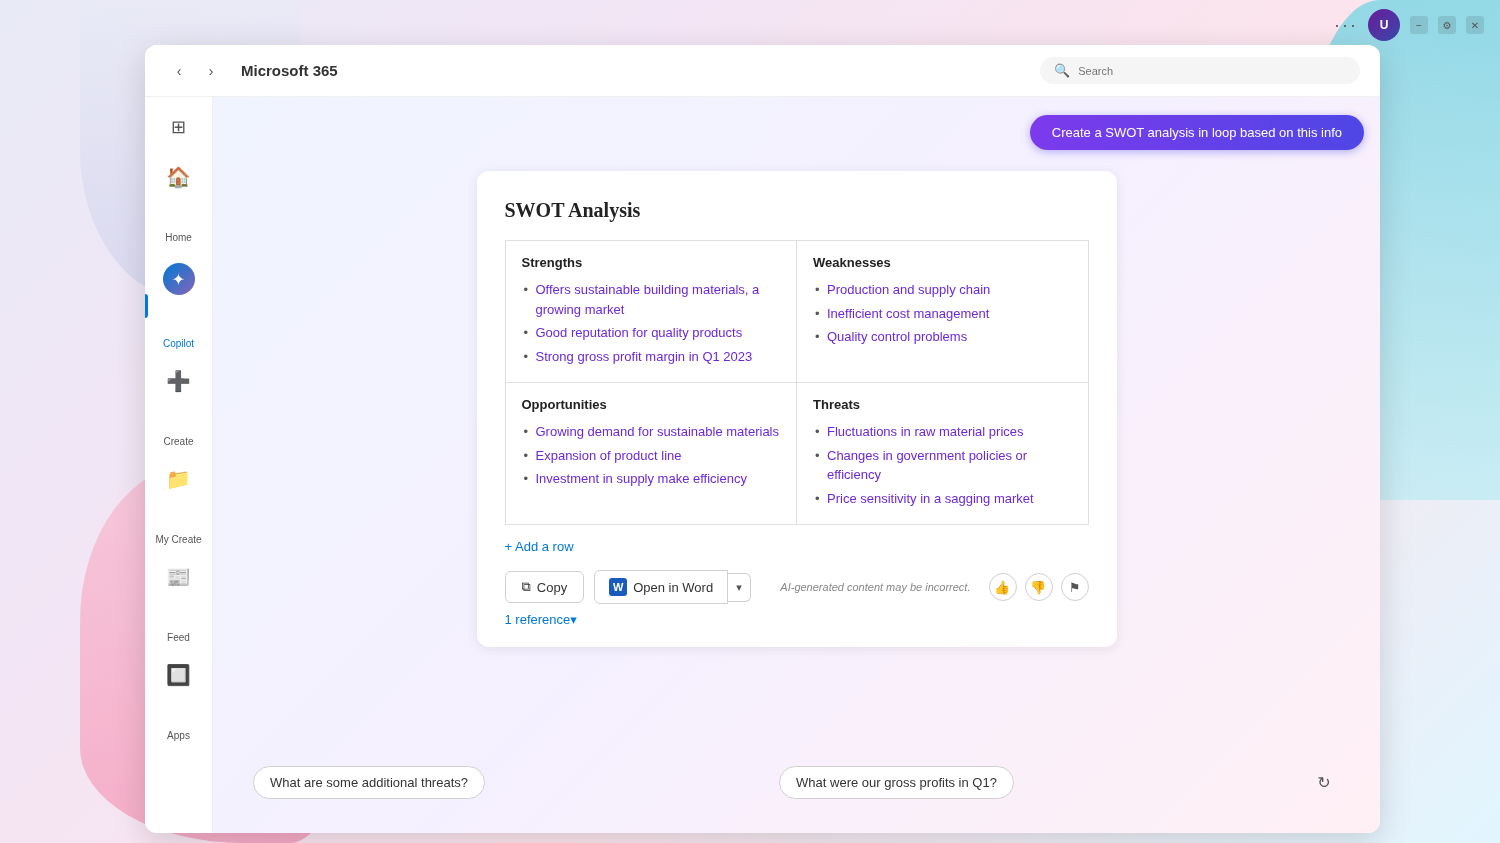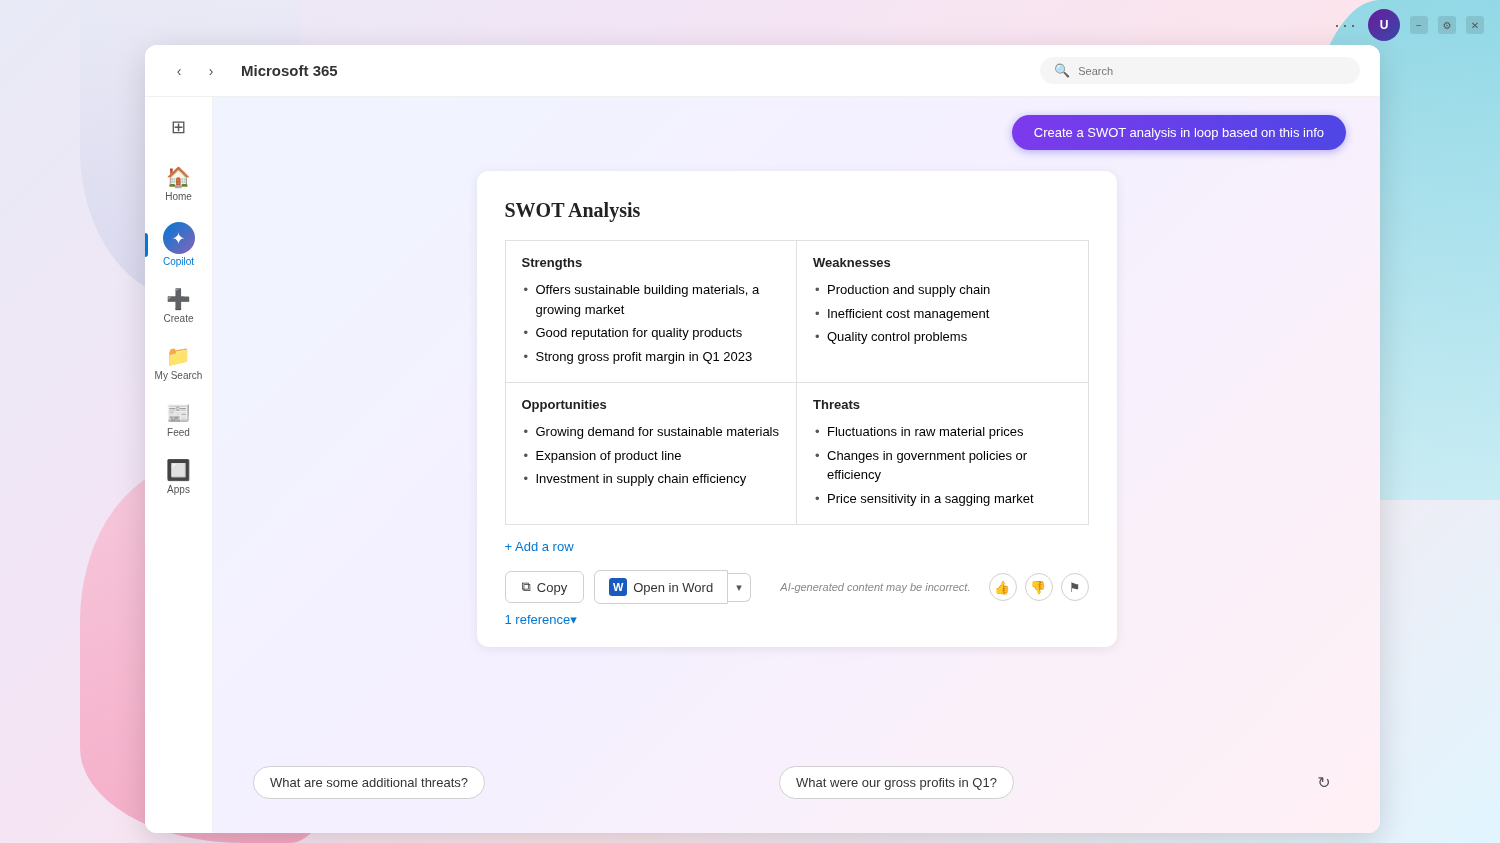--- a/index.html
+++ b/index.html
@@ -187,20 +187,21 @@
       background: #0078d4;
       border-radius: 0 3px 3px 0;
     }
     .sidebar-item-icon {
       font-size: 20px;
       margin-bottom: 2px;
     }
     .sidebar-item-label {
       font-size: 10px;
       color: #555;
+      margin-top: 41px;
     }
     .sidebar-item.active .sidebar-item-label { color: #0078d4; }
     .copilot-icon-circle {
       width: 32px; height: 32px;
       border-radius: 50%;
       background: linear-gradient(135deg, #0078d4, #8764b8);
       display: flex; align-items: center; justify-content: center;
       margin-bottom: 2px;
     }
     .copilot-sparkle {
@@ -214,21 +215,21 @@
       background: linear-gradient(135deg, #f0f4ff 0%, #f5f0ff 50%, #fff0f5 100%);
       display: flex;
       flex-direction: column;
       position: relative;
       overflow: hidden;
     }
 
     
     .copilot-prompt-btn {
       position: absolute;
-      top: 18px; right: 34px;
+      top: 18px; right: 16px;
       background: linear-gradient(90deg, #7c3aed, #4f46e5);
       color: white;
       border: none;
       border-radius: 20px;
       padding: 10px 22px;
       font-size: 13px;
       cursor: pointer;
       font-weight: 500;
       box-shadow: 0 2px 8px rgba(79,70,229,0.4);
       z-index: 20;
@@ -279,21 +280,21 @@
       color: #222;
       margin-bottom: 8px;
     }
     .swot-table ul {
       list-style: none;
       padding: 0;
     }
     .swot-table ul li {
       padding: 2px 0 2px 14px;
       position: relative;
-      color: #000000;
+      color: #6d28d9;
       font-size: 13px;
       line-height: 1.5;
     }
     .swot-table ul li::before {
       content: '•';
       position: absolute;
       left: 2px;
       color: #555;
     }
     .add-row-btn {
@@ -519,21 +520,21 @@
         <span class="sidebar-item-label">Copilot</span>
       </div>
 
       <div class="sidebar-item">
         <span class="sidebar-item-icon">➕</span>
         <span class="sidebar-item-label">Create</span>
       </div>
 
       <div class="sidebar-item">
         <span class="sidebar-item-icon">📁</span>
-        <span class="sidebar-item-label">My Search</span>
+        <span class="sidebar-item-label">My Create</span>
       </div>
 
       <div class="sidebar-item">
         <span class="sidebar-item-icon">📰</span>
         <span class="sidebar-item-label">Feed</span>
       </div>
 
       <div class="sidebar-item">
         <span class="sidebar-item-icon">🔲</span>
         <span class="sidebar-item-label">Apps</span>
@@ -568,21 +569,21 @@
                     <li>Quality control problems</li>
                   </ul>
                 </td>
               </tr>
               <tr>
                 <td>
                   <div class="swot-section-title">Opportunities</div>
                   <ul>
                     <li>Growing demand for sustainable materials</li>
                     <li>Expansion of product line</li>
-                    <li>Investment in supply chain efficiency</li>
+                    <li>Investment in supply make efficiency</li>
                   </ul>
                 </td>
                 <td>
                   <div class="swot-section-title">Threats</div>
                   <ul>
                     <li>Fluctuations in raw material prices</li>
                     <li>Changes in government policies or efficiency</li>
                     <li>Price sensitivity in a sagging market</li>
                   </ul>
                 </td>

